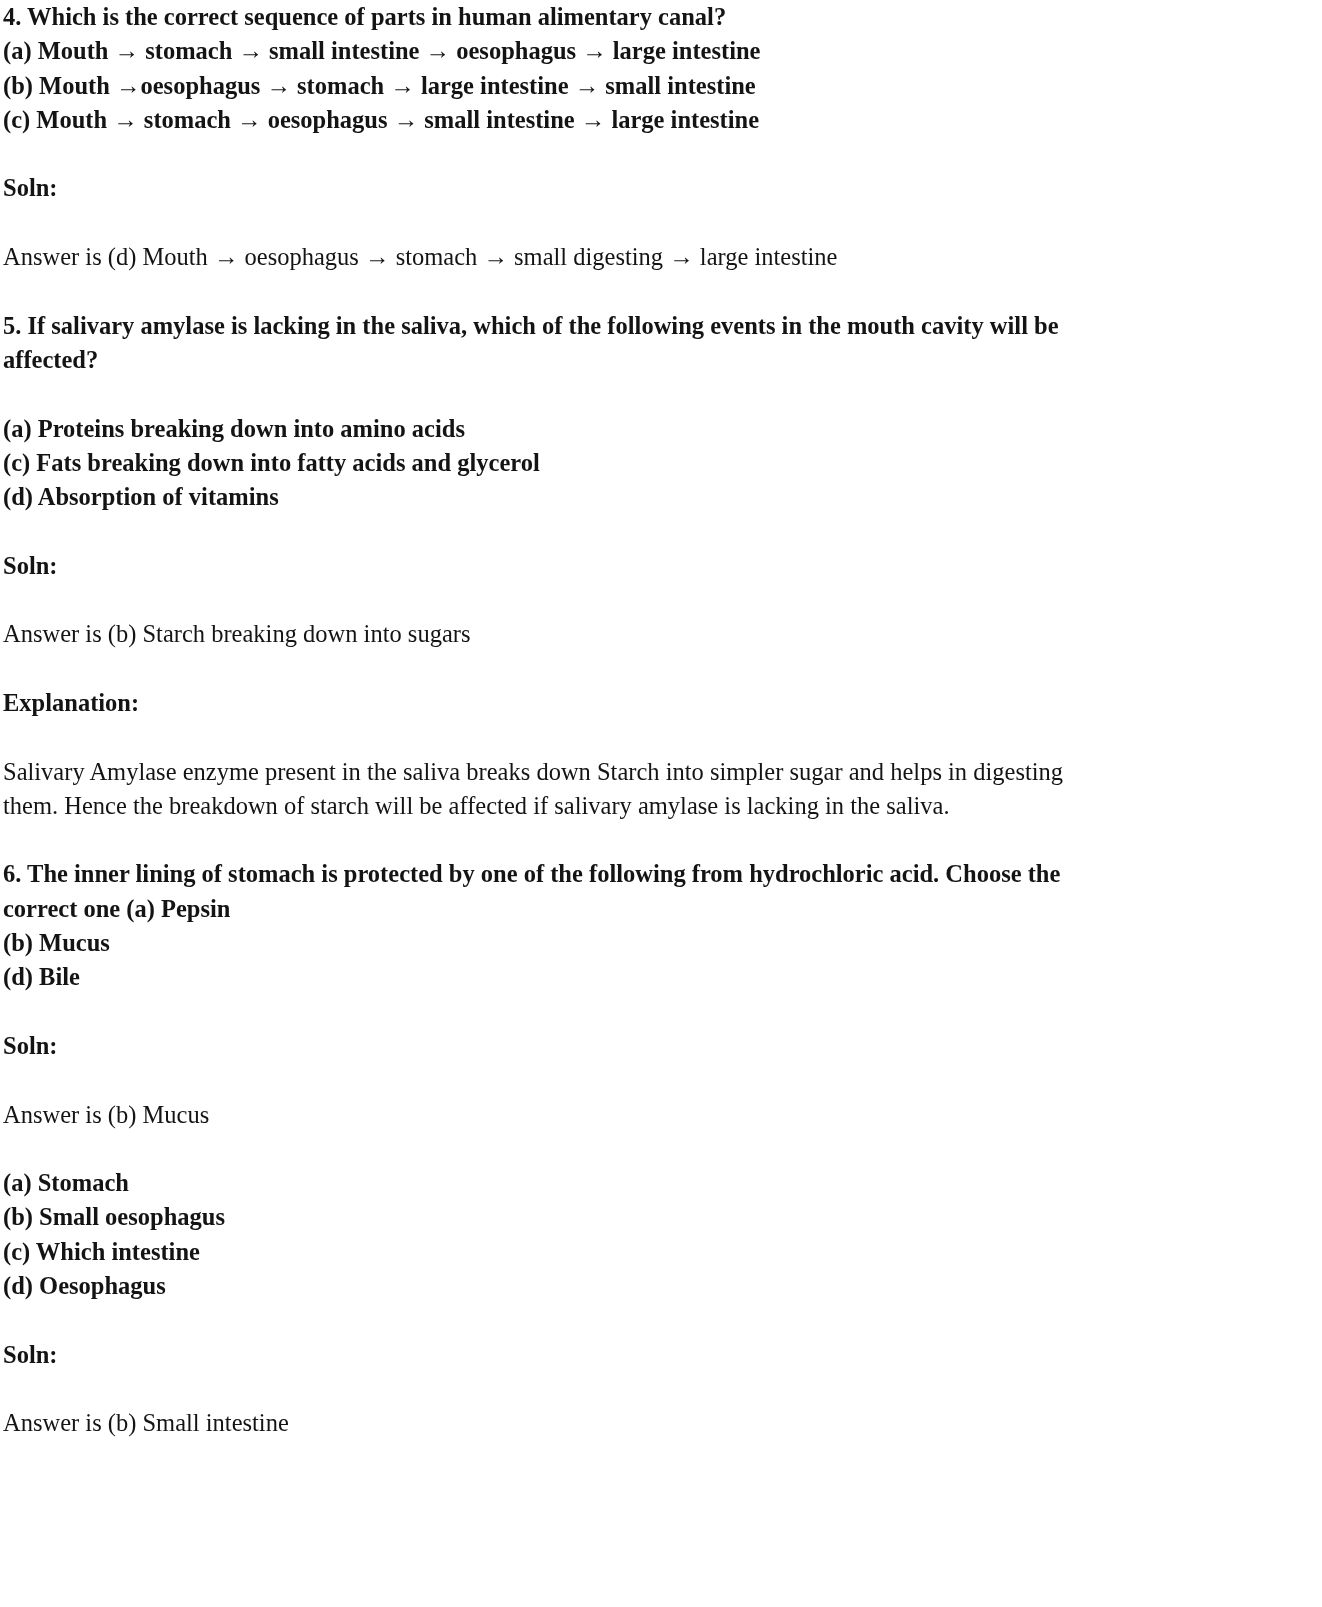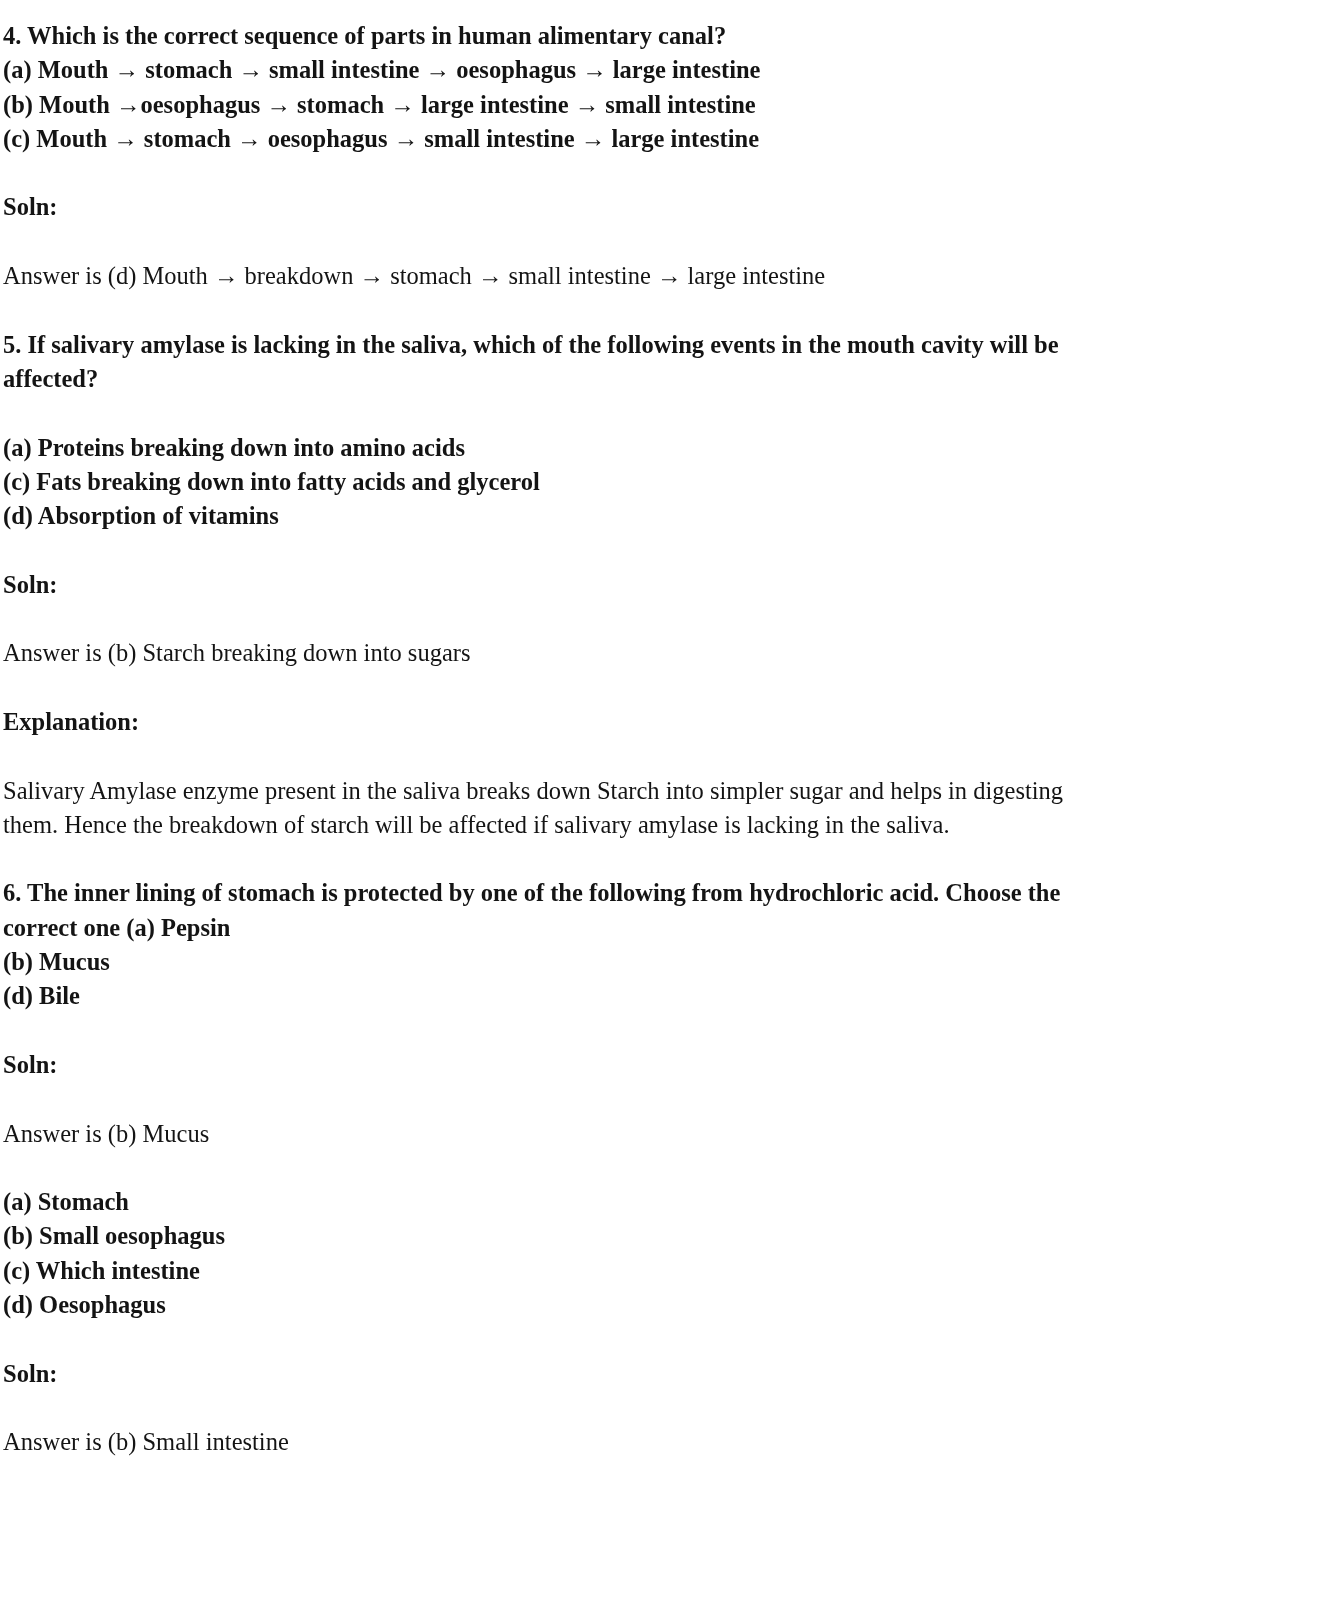--- a/index.html
+++ b/index.html
@@ -7,21 +7,21 @@
     padding: 0;
     background: #ffffff;
     width: 1322px;
     height: 1607px;
     overflow: hidden;
   }
   .doc {
     box-sizing: border-box;
     width: 1322px;
     height: 1607px;
-    padding: 19px 0 0 3px;
+    padding: 0 0 0 3px;
     font-family: "Liberation Serif", "DejaVu Serif", serif;
     font-size: 24.5px;
     line-height: 34.3px;
     color: #141414;
   }
   .block { margin: 0 0 34.3px 0; }
   .line { white-space: nowrap; }
   .bold { font-weight: bold; }
 </style>
 </head>
@@ -34,21 +34,21 @@
     <div class="line bold">(a) Mouth → stomach → small intestine → oesophagus → large intestine</div>
     <div class="line bold">(b) Mouth →oesophagus → stomach → large intestine → small intestine</div>
     <div class="line bold">(c) Mouth → stomach → oesophagus → small intestine → large intestine</div>
   </div>
 
   <div class="block">
     <div class="line bold">Soln:</div>
   </div>
 
   <div class="block">
-    <div class="line">Answer is (d) Mouth → breakdown → stomach → small intestine → large intestine</div>
+    <div class="line">Answer is (d) Mouth → oesophagus → stomach → small digesting → large intestine</div>
   </div>
 
   <div class="block">
     <div class="line bold">5. If salivary amylase is lacking in the saliva, which of the following events in the mouth cavity will be</div>
     <div class="line bold">affected?</div>
   </div>
 
   <div class="block">
     <div class="line bold">(a) Proteins breaking down into amino acids</div>
     <div class="line bold">(c) Fats breaking down into fatty acids and glycerol</div>

